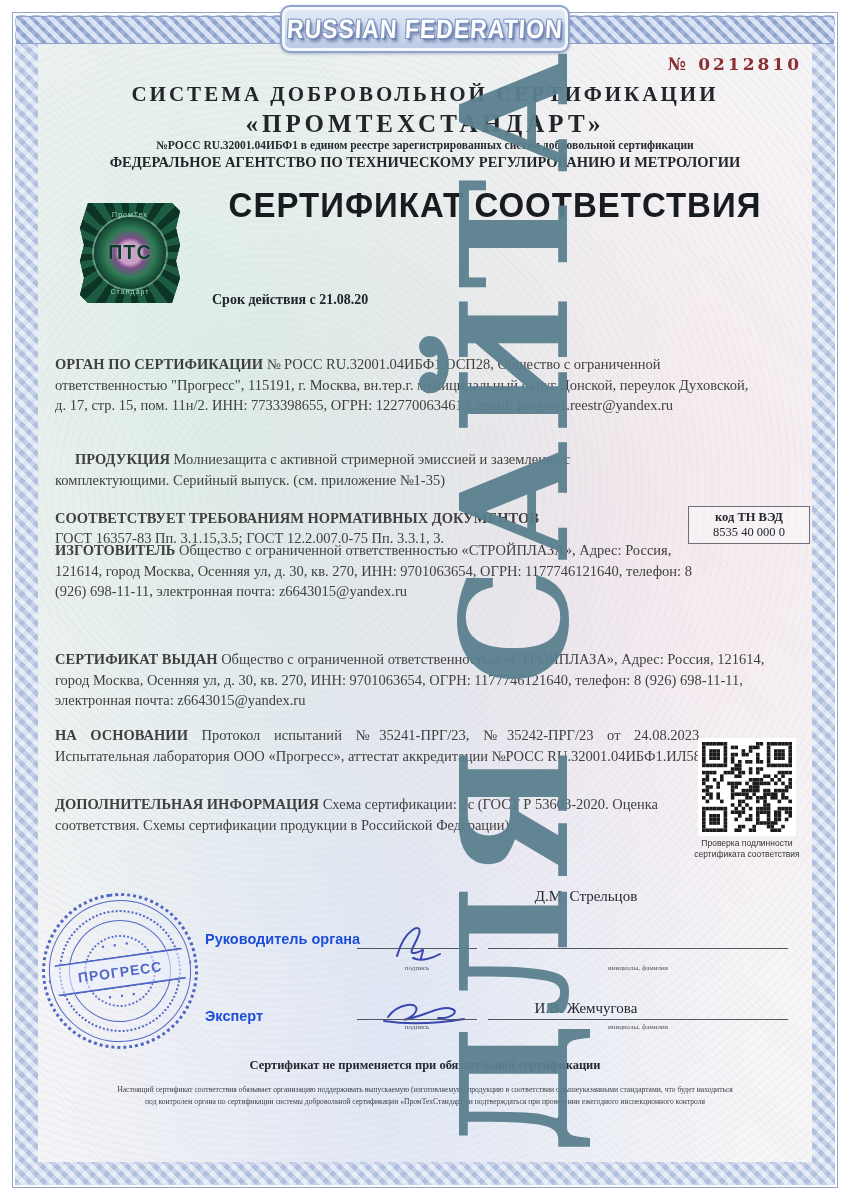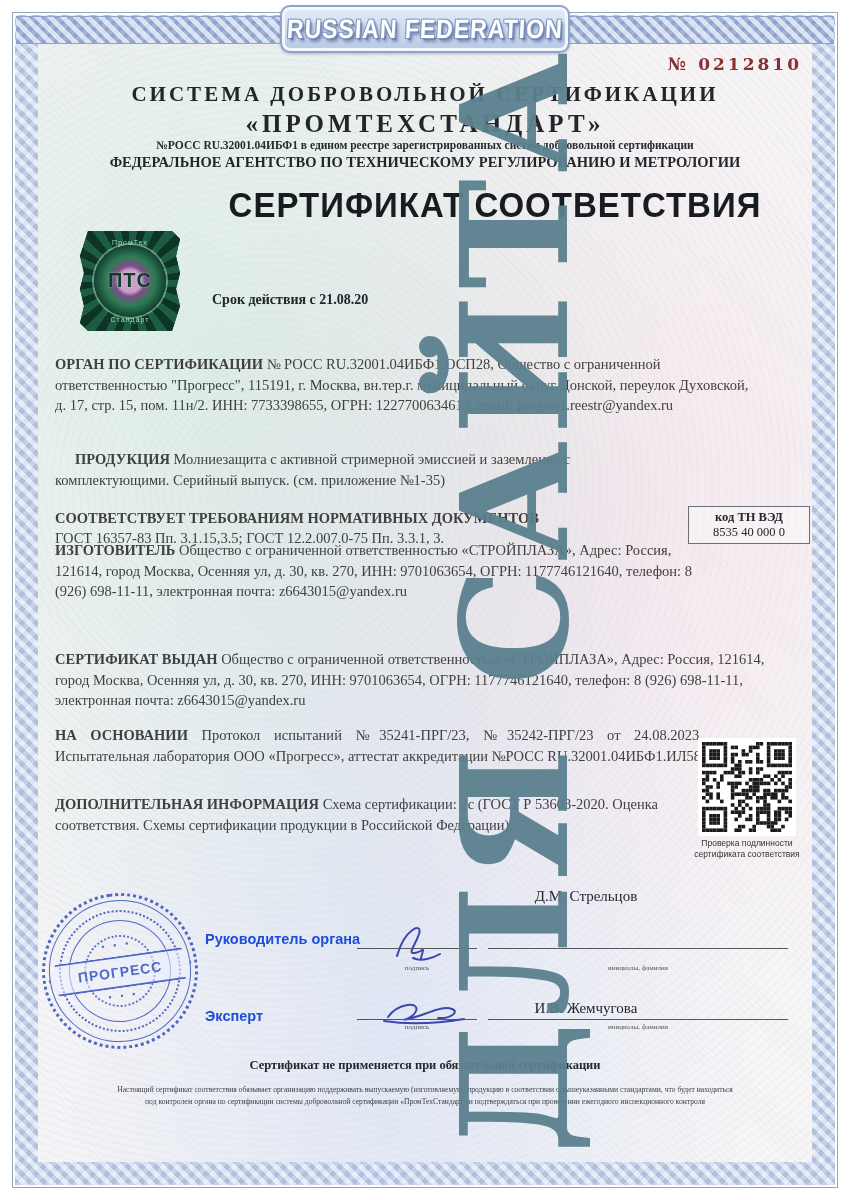--- a/index.html
+++ b/index.html
@@ -53,21 +53,21 @@
         letter-spacing:1px;color:#181c20;transform:scaleY(1.05);}
   .regline{position:absolute;left:212px;top:250px;font-weight:bold;font-size:15.5px;color:#20262c;}
   .validity{position:absolute;left:212px;top:292px;font-weight:bold;font-size:14px;color:#20262c;}
   
   .holo{position:absolute;left:80px;top:203px;width:100px;height:100px;
         background:
           repeating-conic-gradient(from 8deg, #0d3527 0 9deg, #1e5c42 9deg 18deg),
           #0d2c22;
         clip-path:polygon(8% 0,92% 0,100% 8%,96% 25%,100% 42%,96% 58%,100% 75%,92% 100%,
                           8% 100%,0 92%,4% 75%,0 58%,4% 42%,0 25%);
-        box-shadow:0 0 0 2px #cfd9ea;margin-top:28px;}
+        box-shadow:0 0 0 2px #cfd9ea;}
   .holo .ring{position:absolute;left:14px;top:14px;width:72px;height:72px;border-radius:50%;
         background:radial-gradient(circle, #caa0c8 0 22%, #7f4d8a 30%, #2e7d54 48%, #134231 70%, #0d2c22 100%);
         box-shadow:0 0 0 2px rgba(180,230,200,.5);}
   .holo .ptc{position:absolute;left:0;right:0;top:38px;text-align:center;
         font-family:"Liberation Sans", sans-serif;font-weight:bold;font-size:20px;color:#0e3b2b;
         text-shadow:0 0 2px rgba(220,255,230,.6);letter-spacing:1px;}
   .holo .arc{position:absolute;left:0;right:0;text-align:center;font-size:7px;color:#a5dcbd;
         font-family:"Liberation Sans", sans-serif;letter-spacing:1px;}
   .holo .arc.t{top:8px;} .holo .arc.b{bottom:8px;}
   

